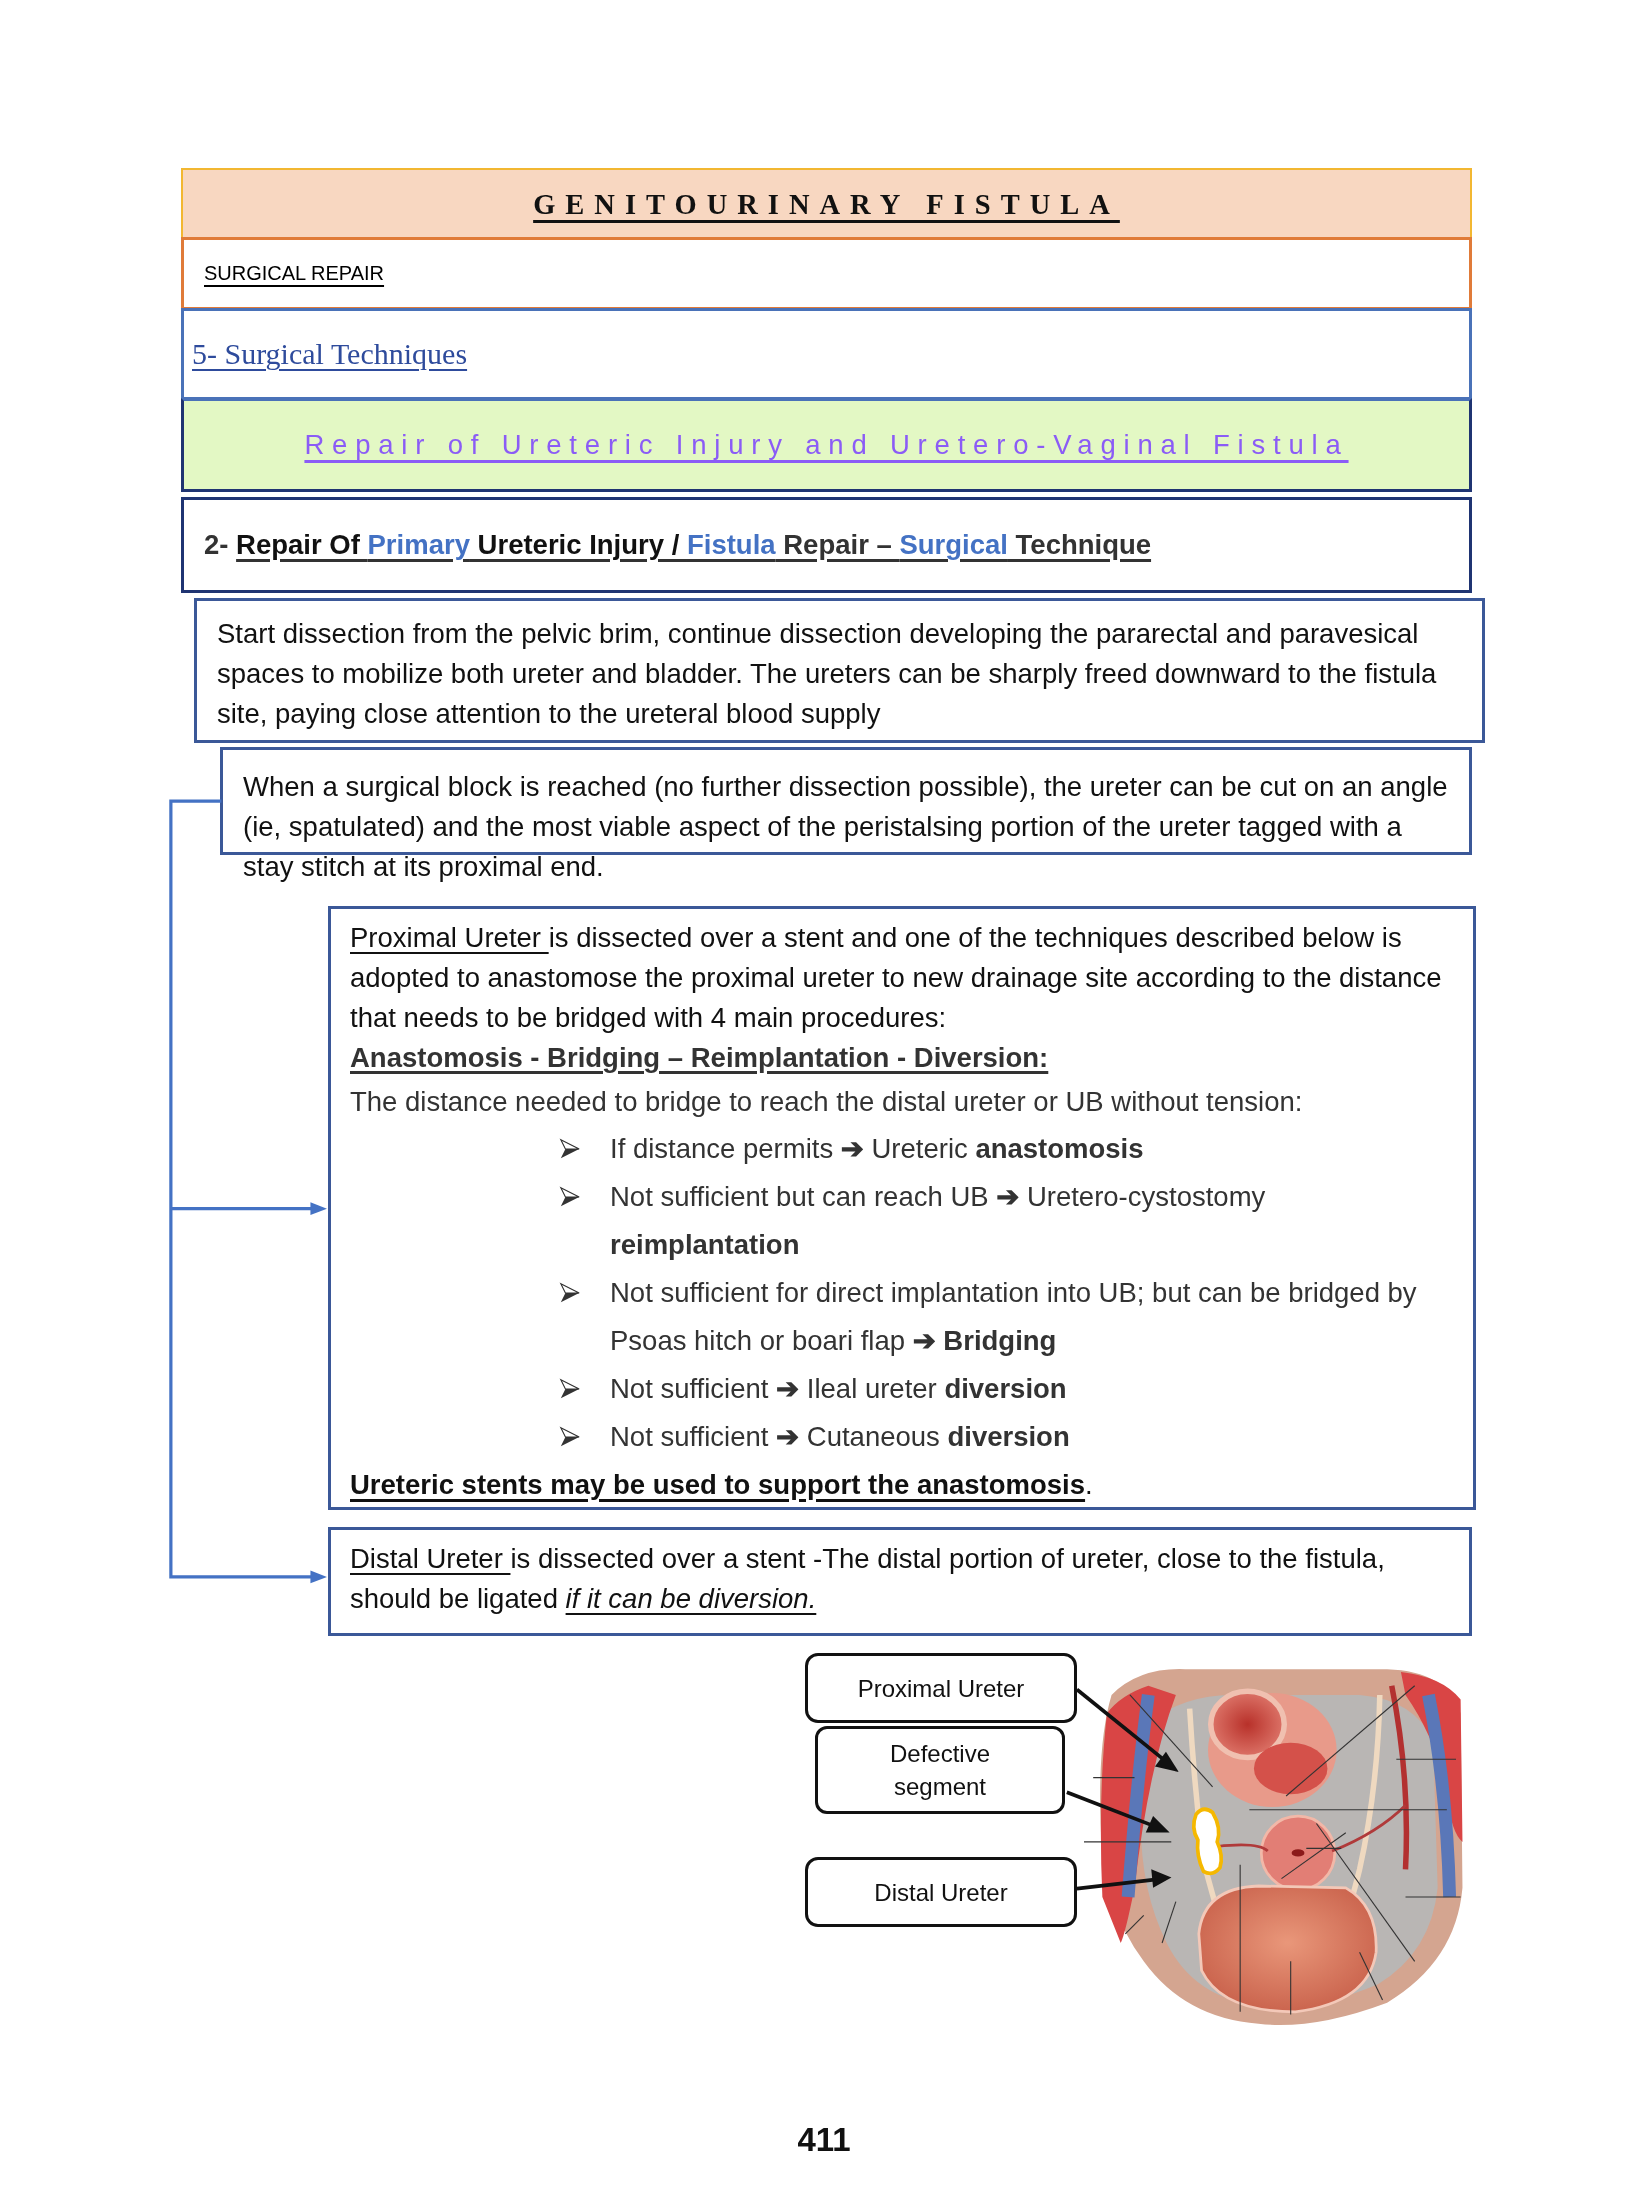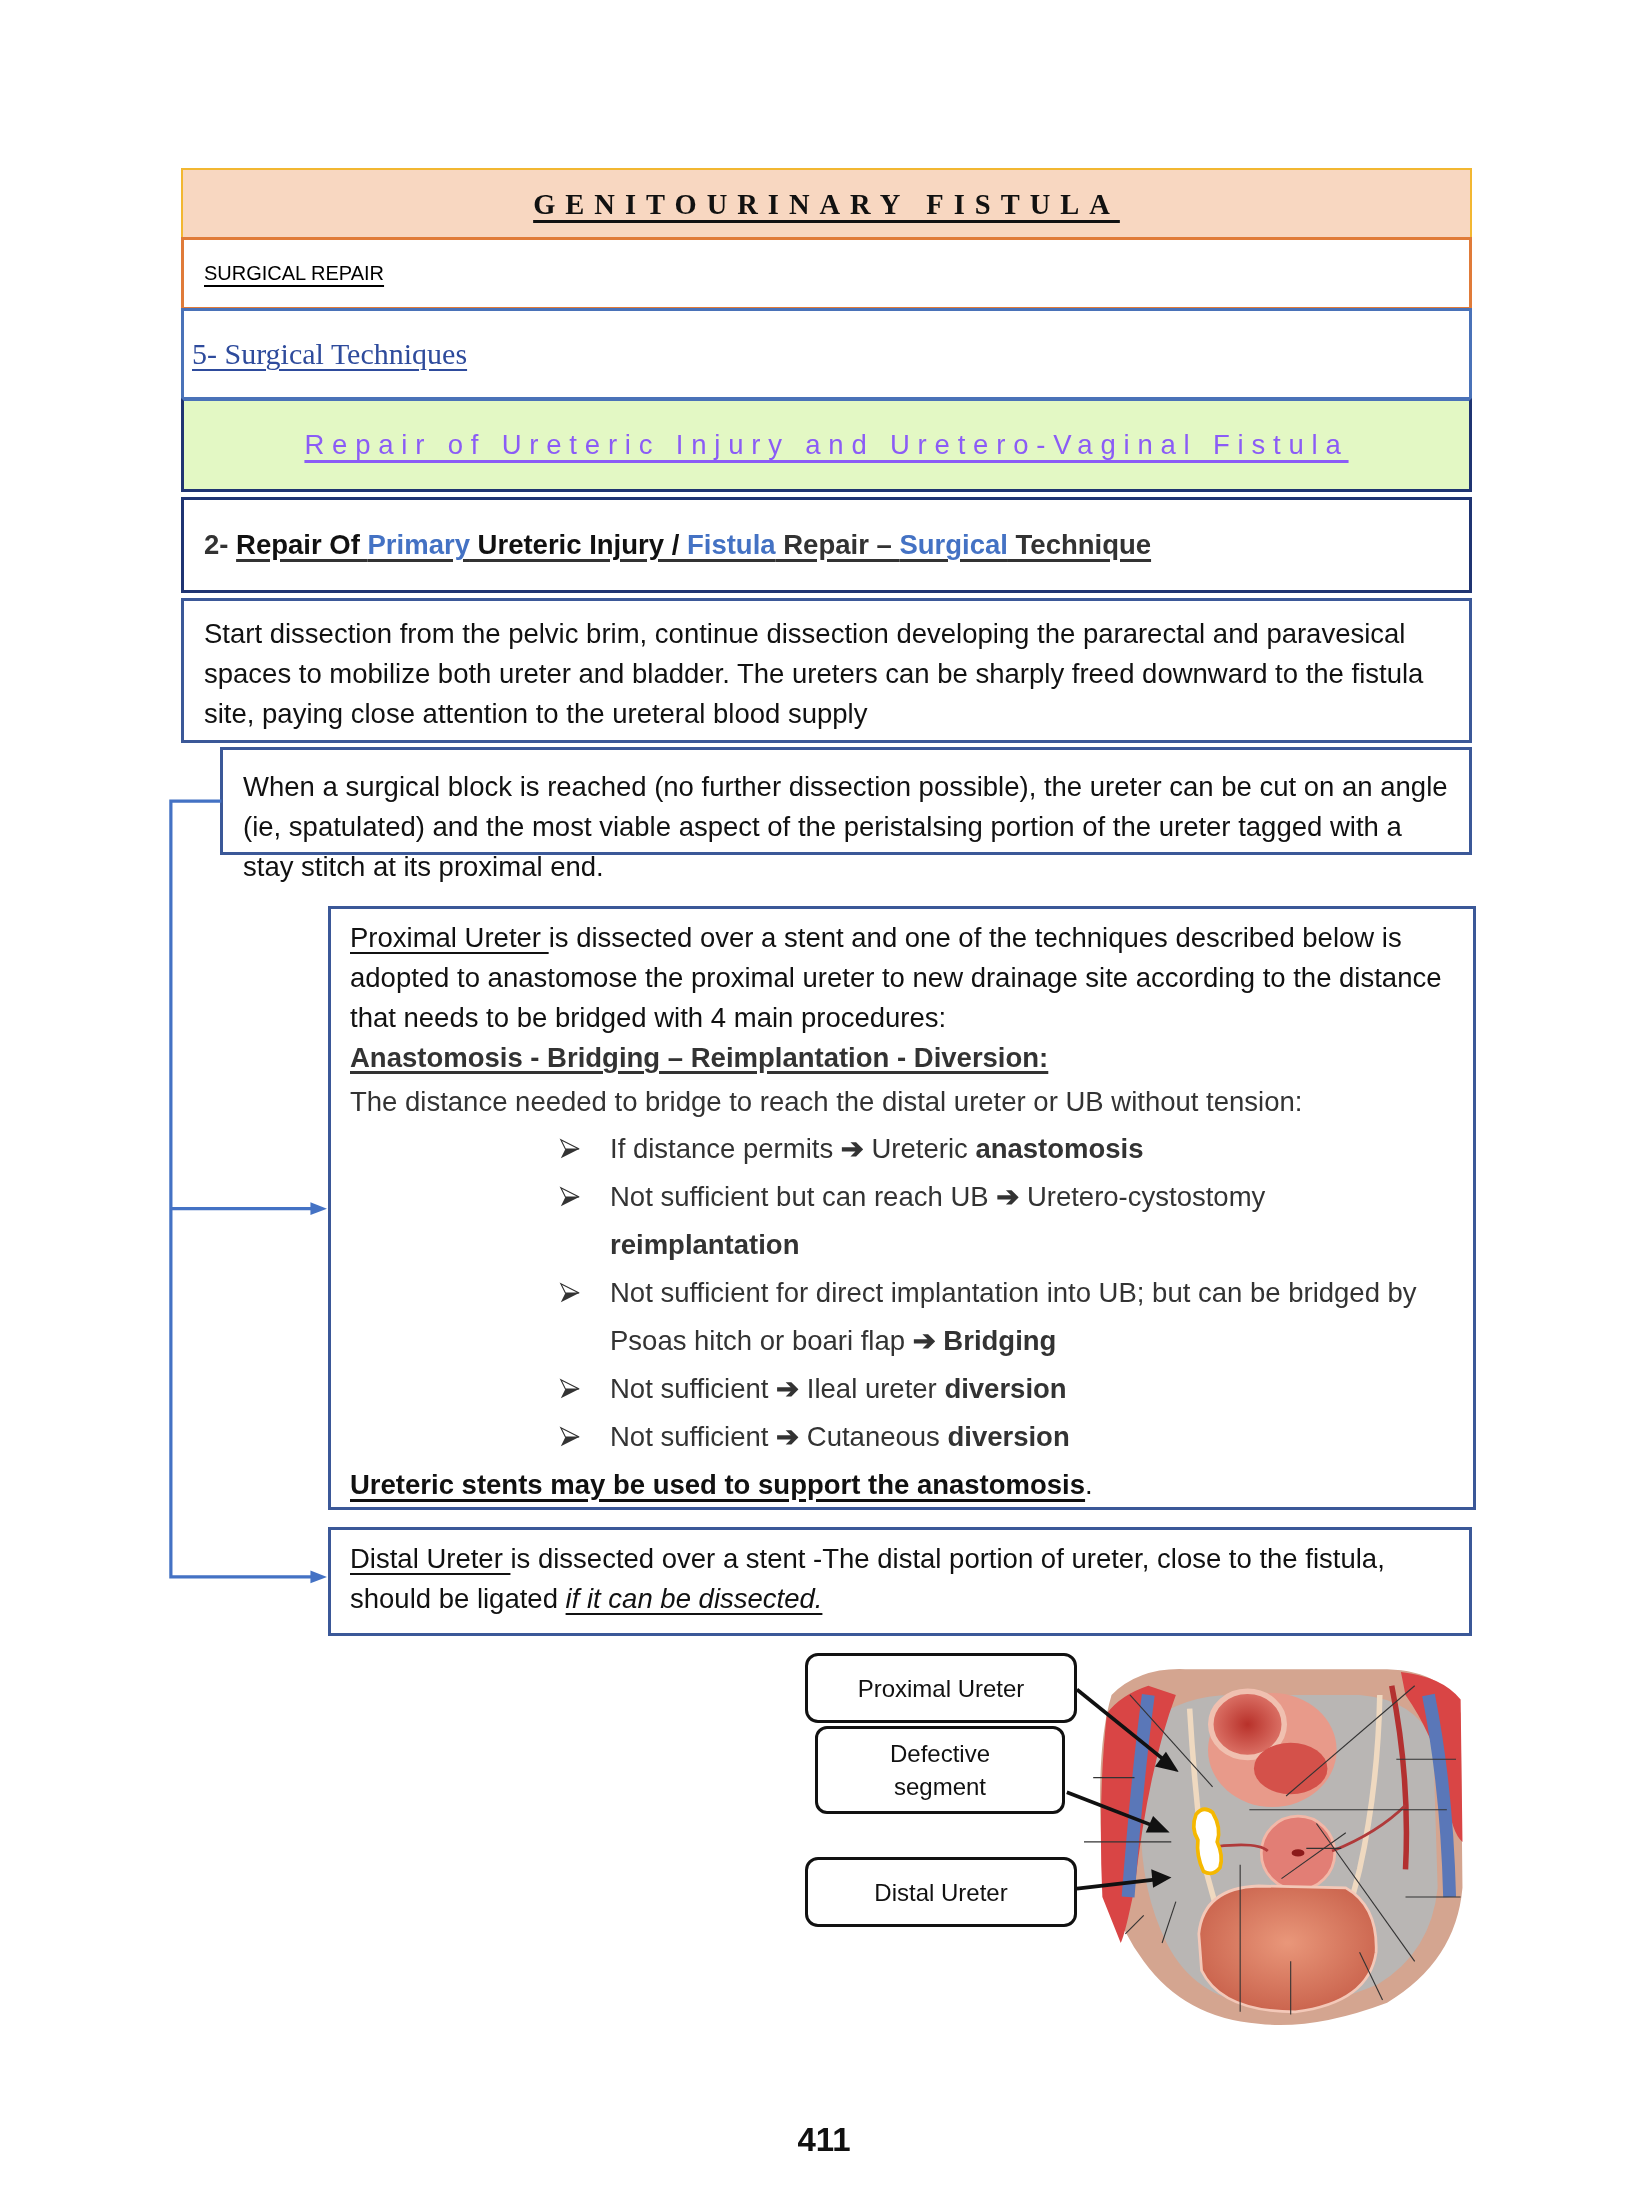--- a/index.html
+++ b/index.html
@@ -23,21 +23,21 @@
   #green-box { left:181px; top:398px; width:1291px; height:94px; background:#E3F8C4; border:3.7px solid #1F3472; border-top-color:#4A72B8;
                display:flex; align-items:center; justify-content:center; }
   #green-text { font-size:27.5px; letter-spacing:7.8px; color:#8b5cf6; text-decoration:underline; text-decoration-thickness:2.8px; text-underline-offset:5.5px; }
 
   #sub-box { left:181px; top:497px; width:1291px; height:96px; border:3.7px solid #1F3472; background:#fff;
              display:flex; align-items:center; padding-left:20px; font-size:27.5px; font-weight:bold; color:#333; }
   .u { text-decoration:underline; text-decoration-thickness:2.8px; text-underline-offset:4.6px; }
   .blue { color:#4472C4; }
   .dark { color:#111; }
 
-  #start-box { left:181px; top:598px; width:1291px; height:145px; border:3.7px solid #3B5898; background:#fff;
+  #start-box { left:194px; top:598px; width:1291px; height:145px; border:3.7px solid #3B5898; background:#fff;
                padding:13px 20px; font-size:27.5px; line-height:40px; color:#111; }
 
   #when-box { left:220px; top:747px; width:1252px; height:108px; border:3.7px solid #3B5898; background:#fff;
               padding:16.5px 20px; font-size:27.5px; line-height:40px; color:#111; }
 
   #prox-box { left:328px; top:906px; width:1148px; height:604px; border:3.7px solid #3B5898; background:#fff;
               padding:9.2px 18.4px 0 19px; font-size:27.5px; line-height:40px; color:#111; }
   #prox-box .heading { font-weight:bold; color:#333; text-decoration:underline; text-decoration-thickness:2.8px; text-underline-offset:3.7px; }
   #prox-box .distance { color:#333; margin-top:3.7px; }
   .bullets { list-style:none; margin:3px; padding:0; margin-left:209px; }
@@ -147,21 +147,21 @@
         </svg>
       <span>Not sufficient</span>
       <span class="arrow-r">➔</span>
       <span>Cutaneous </span><b>diversion</b>
     </li>
   </ul>
   <div id="stents-line"><span class="u">Ureteric stents may be used to support the anastomosis</span><span style="font-weight:normal">.</span></div>
 </div>
 
 <div class="abs" id="distal-box">
-  <span class="u" style="text-decoration-thickness:1.8px">Distal Ureter </span><span>is dissected over a stent -The distal portion of ureter, close to the fistula, should be ligated </span><i class="u" style="text-decoration-thickness:1.8px">if it can be dissected.</i>
+  <span class="u" style="text-decoration-thickness:1.8px">Distal Ureter </span><span>is dissected over a stent -The distal portion of ureter, close to the fistula, should be ligated </span><i class="u" style="text-decoration-thickness:1.8px">if it can be diversion.</i>
 </div>
 
 <div class="abs lbl" id="lbl-prox">
     <span>Proximal Ureter</span>
   </div>
 <div class="abs lbl" id="lbl-def">
     <span style="display:block;width:147px">Defective segment</span>
   </div>
 <div class="abs lbl" id="lbl-dist">
     <span>Distal Ureter</span>

